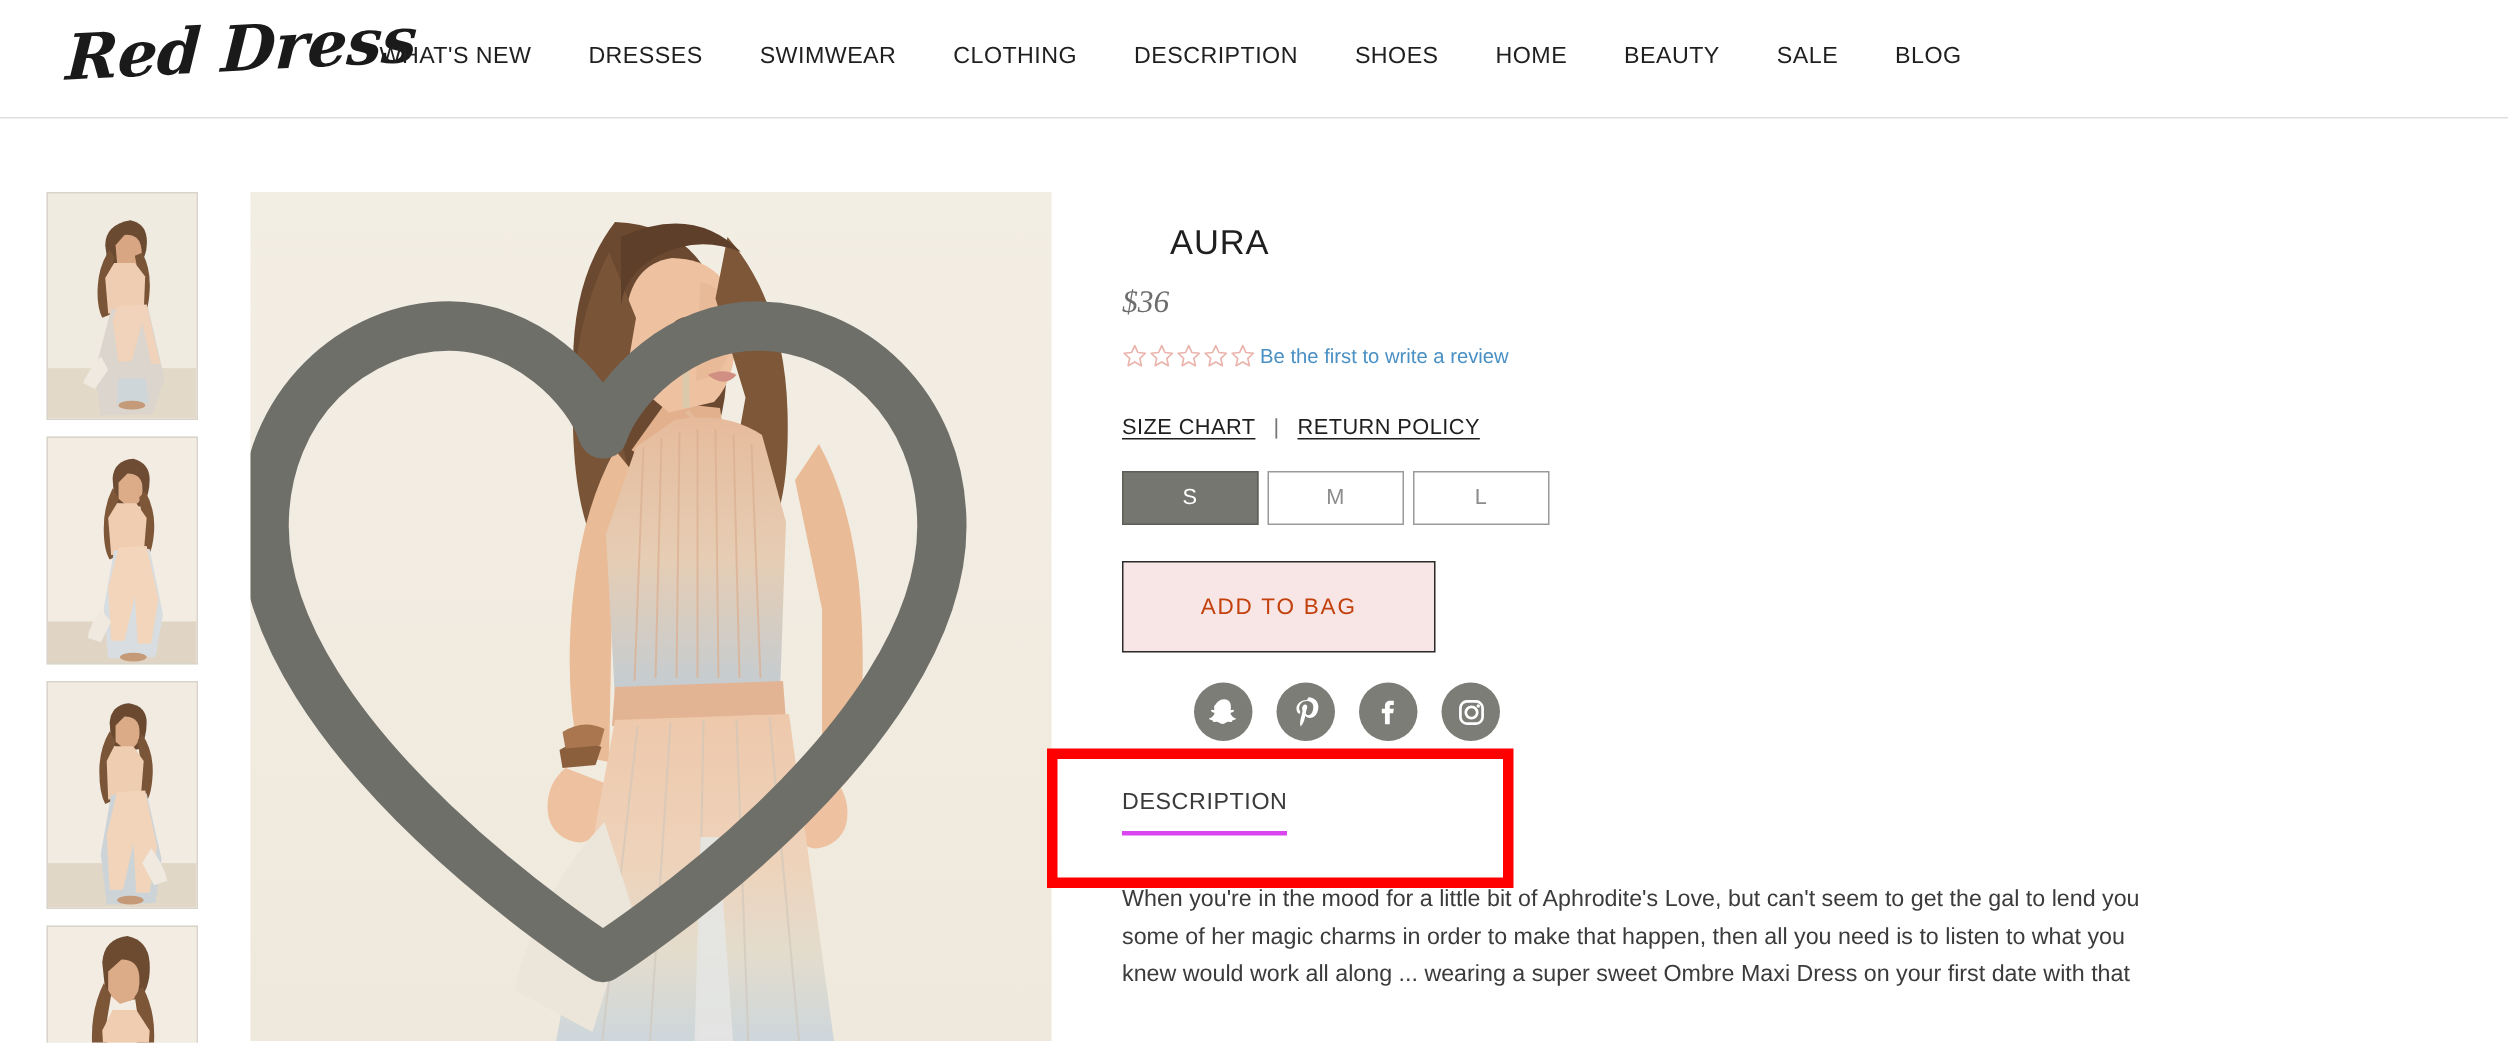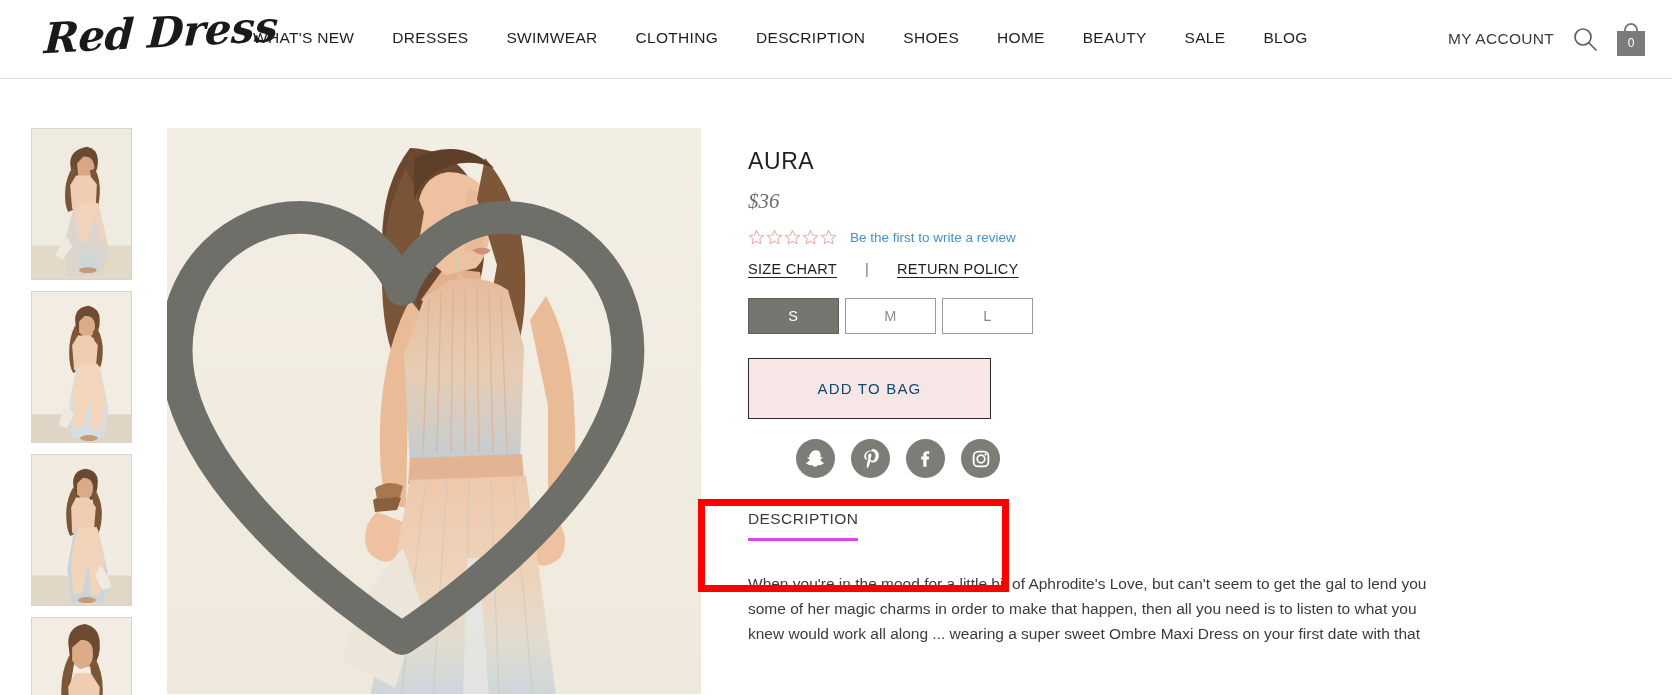--- a/index.html
+++ b/index.html
@@ -148,46 +148,47 @@
     color: #3b3b3b;
     letter-spacing: 0.15px;
     line-height: 1.2;
   }
   .brand {
     margin-top: 16px;
     font-size: 23px;
     font-weight: 400;
     color: #1f1f1f;
     letter-spacing: 0.6px;
+    margin-left: 32px;
   }
   .price {
     margin-top: 14px;
     font-size: 21px;
     font-style: italic;
     color: #6d6d6d;
     font-family: "Liberation Serif", serif;
   }
   .rating-row {
     margin-top: 15px;
     display: flex;
     align-items: center;
   }
   .stars { display: flex; gap: 1px; }
   .stars svg { display: block; }
   .review-link {
     font-size: 13.5px;
     color: #4a90c4;
     text-decoration: none;
-    margin-left: 13px;
+    margin-left: 3px;
   }
   .policy-row {
-    margin-top: 15px;
-    display: flex;
-    align-items: center;
-    gap: 28px;
+    margin-top: 31px;
+    display: flex;
+    align-items: center;
+    gap: 12px;
     font-size: 14.5px;
     color: #1f1f1f;
     letter-spacing: 0.3px;
   }
   .policy-row a {
     color: #1f1f1f;
     text-decoration: underline;
     text-underline-offset: 3px;
   }
   .policy-sep { color: #767676; }
@@ -208,25 +209,25 @@
     justify-content: center;
   }
   .size-btn.selected {
     background: #767670;
     border-color: #5e5e58;
     color: #ffffff;
   }
 
   .add-to-bag {
     margin-top: 24px;
-    width: 243px;
+    width: 209px;
     height: 61px;
     background: #f8e6e6;
     border: 1px solid #2b2b2b;
-    color: #0c4a6e;
+    color: #c2410c;
     font-size: 15px;
     letter-spacing: 1.2px;
     font-family: "Liberation Sans", sans-serif;
     cursor: pointer;
     display: flex;
     align-items: center;
     justify-content: center;
   }
 
   .social-row {
@@ -292,34 +293,20 @@
     <a href="#">SWIMWEAR</a>
     <a href="#">CLOTHING</a>
     <a href="#">DESCRIPTION</a>
     <a href="#">SHOES</a>
     <a href="#">HOME</a>
     <a href="#">BEAUTY</a>
     <a href="#">SALE</a>
     <a href="#">BLOG</a>
   </nav>
 
-  <div class="header-right">
-    <a href="#" class="my-account">MY ACCOUNT</a>
-
-    <svg class="search-icon" viewBox="0 0 26 26">
-      <circle cx="11" cy="11" r="8" fill="none" stroke="#5e5e5e" stroke-width="1.7"></circle>
-      <line x1="17" y1="17" x2="24" y2="24" stroke="#5e5e5e" stroke-width="1.7" stroke-linecap="round"></line>
-    </svg>
-
-    <div class="cart-wrap">
-      <div class="cart-handle"></div>
-      <div class="cart-body"></div>
-      <div class="cart-count">0</div>
-    </div>
-  </div>
 </div>
 
 <div class="page">
 
   <div class="thumbs">
 
     <div class="thumb">
       <svg viewBox="0 0 101 152" preserveAspectRatio="xMidYMid slice">
         <rect width="101" height="152" fill="#f0ebe1"></rect>
         <rect y="118" width="101" height="34" fill="#e3d9c9"></rect>

